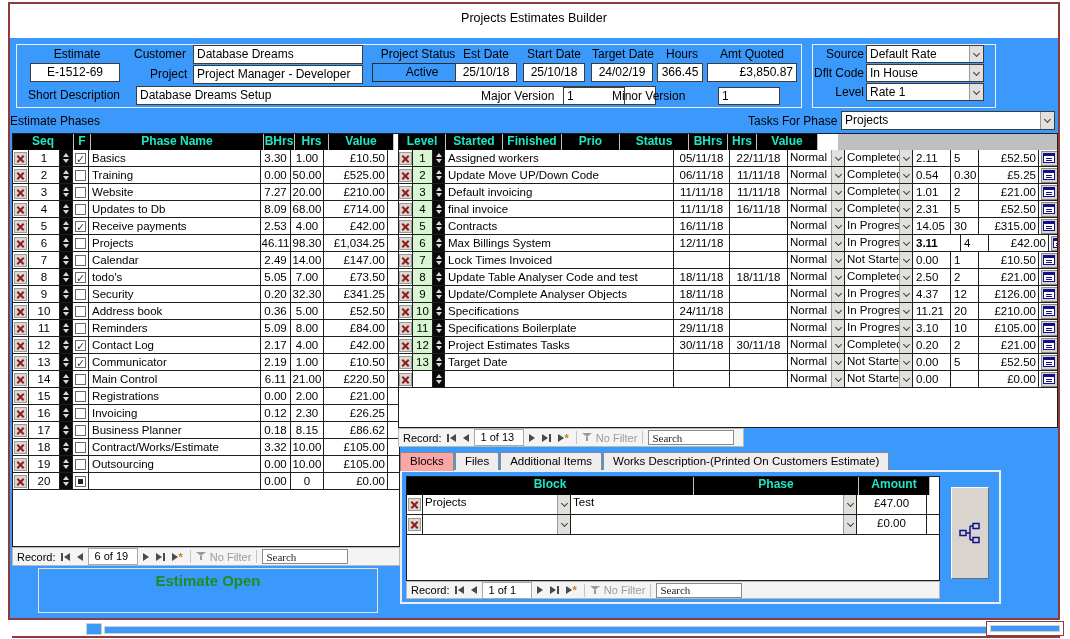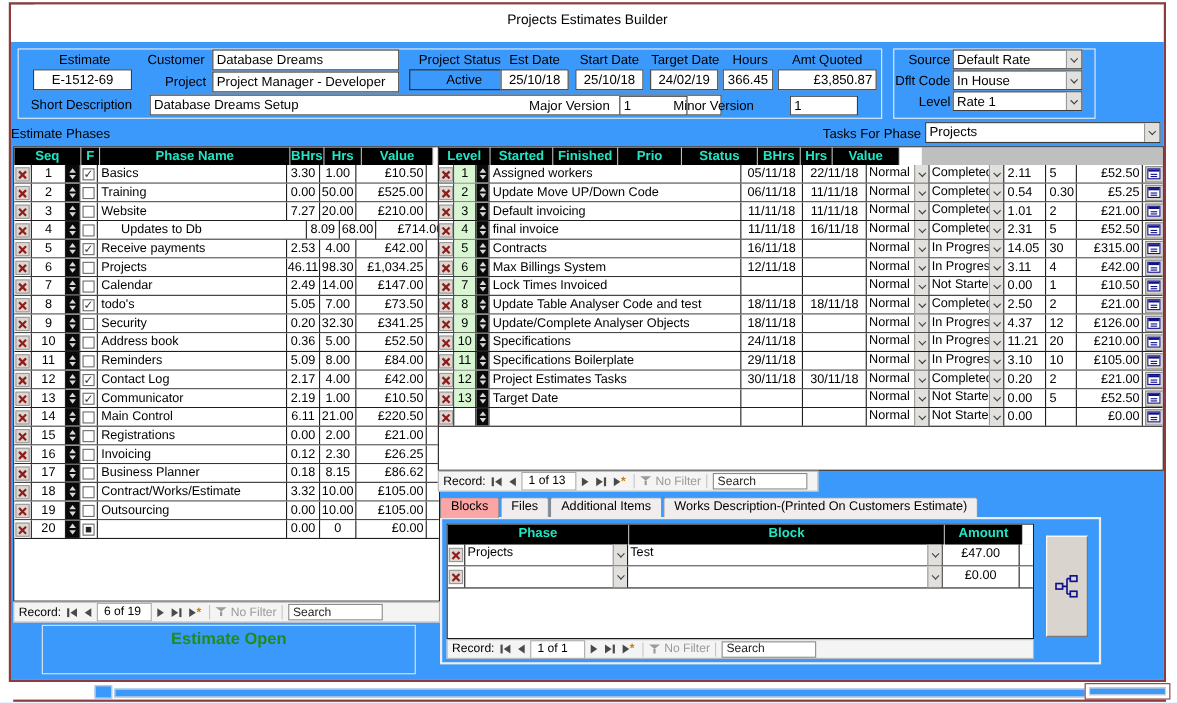--- a/index.html
+++ b/index.html
@@ -63,21 +63,21 @@
   .tl{width:0;height:0;border-top:4px solid transparent;border-bottom:4px solid transparent;border-right:6px solid #4a4a4a}
   .trr{width:0;height:0;border-top:4px solid transparent;border-bottom:4px solid transparent;border-left:6px solid #4a4a4a}
   .vb{width:2px;height:8px;background:#4a4a4a}
   .star{color:#C77F00;font-weight:bold;font-size:11px;line-height:8px}
   .posbox{background:#fff;border:1px solid #AAA;padding:0 6px;font-size:11px;line-height:15px;min-width:50px}
   .sep{width:1px;height:13px;background:#C5C5C5;margin:0 2px}
   .fun{position:relative;width:11px;height:11px}
   .fun::before{content:"";position:absolute;left:0;top:1px;width:0;height:0;border-left:5px solid transparent;border-right:5px solid transparent;border-top:4px solid #9A9A9A}
   .fun::after{content:"";position:absolute;left:4px;top:5px;width:2px;height:4px;background:#9A9A9A}
   .nofil{color:#9A9A9A;font-size:11px}
-  .srch{width:86px;height:15px;border:1px solid #8a8a8a;font-size:11px;padding:0 3px;font-family:Liberation Sans, sans-serif}
+  .srch{width:86px;height:15px;border:1px solid #8a8a8a;font-size:11px;padding:0 3px;font-family:Liberation Serif, serif}
   .srch::placeholder{color:#1f1f1f;opacity:1}
   
   .tab{position:relative;display:inline-block;height:18px;line-height:17px;padding:0 9px;font-size:11.5px;
        background:#EFEDEE;border:1px solid #8a8a8a;border-bottom:none;margin-right:1px;border-radius:2px 2px 0 0;z-index:3}
   .tab.active{background:#fca5a5;height:19px}
   .openpanel{border:1px solid #E5E5E5;background:#3B99FC;z-index:2}
   .opentext{text-align:center;font-size:15px;font-weight:bold;color:#1F8C1F;padding-top:3px}
   .panel{border:2px solid #EDEDED;background:#3B99FC;z-index:1}
   .bigbtn{position:absolute;background:#D9D5CE;border-top:1px solid #fff;border-left:1px solid #fff;
           border-right:1px solid #6e6e6e;border-bottom:1px solid #6e6e6e;display:flex;align-items:center;justify-content:center;z-index:3}
@@ -237,21 +237,21 @@
         <div class="c ctr" style="width: 31px;">4</div>
         <div class="c " style="width: 13px;">
           <span class="spin">
             <i class="sup"></i>
             <i class="sdn"></i>
           </span>
         </div>
         <div class="c cel" style="width: 16px;">
           <span class="cb "></span>
         </div>
-        <div class="c txt" style="width: 172px; margin-left: 18px;">Updates to Db</div>
+        <div class="c txt" style="width: 172px;">Updates to Db</div>
         <div class="c ctr" style="width: 30px;">8.09</div>
         <div class="c ctr" style="width: 33px;">68.00</div>
         <div class="c rgt" style="width: 64px;">£714.00</div>
         <div class="c noborder" style="width: 11px;"></div>
       </div>
       <div class="rrow">
         <div class="c cel" style="width: 16px;">
           <span class="xbtn"></span>
         </div>
         <div class="c ctr" style="width: 31px;">5</div>
@@ -836,21 +836,21 @@
           </span>
         </div>
         <div class="c " style="width: 68px;">
           <span class="ccombo">
             <span class="ctext">In Progress</span>
             <span class="cbtn">
               <i class="chev"></i>
             </span>
           </span>
         </div>
-        <div class="c txt" style="width: 38px;">3.11</div>
+        <div class="c txt" style="width: 48px; font-weight: bold;">3.11</div>
         <div class="c txt" style="width: 28px;">4</div>
         <div class="c rgt" style="width: 60px;">£42.00</div>
         <div class="c cel noborder" style="width: 20px;">
           <span class="bbtn">
             <i class="bico"></i>
           </span>
         </div>
       </div>
       <div class="rrow">
         <div class="c cel" style="width: 14px;">
@@ -1195,22 +1195,22 @@
   <input class="srch" placeholder="Search" style="">
 </div>
 
 <div class="abs z3" style="left:400px;top:451px;white-space:nowrap">
   <span class="tab active">Blocks</span><span class="tab">Files</span><span class="tab">Additional Items</span><span class="tab">Works Description-(Printed On Customers Estimate)</span>
 </div>
 
 <div class="abs panel" style="left:400px;top:470px;width:601px;height:134px"></div>
 <div class="tbl" style="left:406px;top:476px;width:534px;height:105px">
   <div class="thead" id="blocks-head" style="height:18px">
+      <div class="hc" style="width: 286px;">Block</div>
       <div class="hc" style="width: 164px;">Phase</div>
-      <div class="hc" style="width: 286px;">Block</div>
       <div class="hc" style="width: 70px;">Amount</div>
       <div class="hc hblank" style="width: 12px;"></div>
     </div>
   <div id="blocks-rows">
       <div class="rrow" style="height: 20px;">
         <div class="c cel" style="width: 16px;">
           <span class="xbtn"></span>
         </div>
         <div class="c " style="width: 148px;">
           <span class="ccombo">

